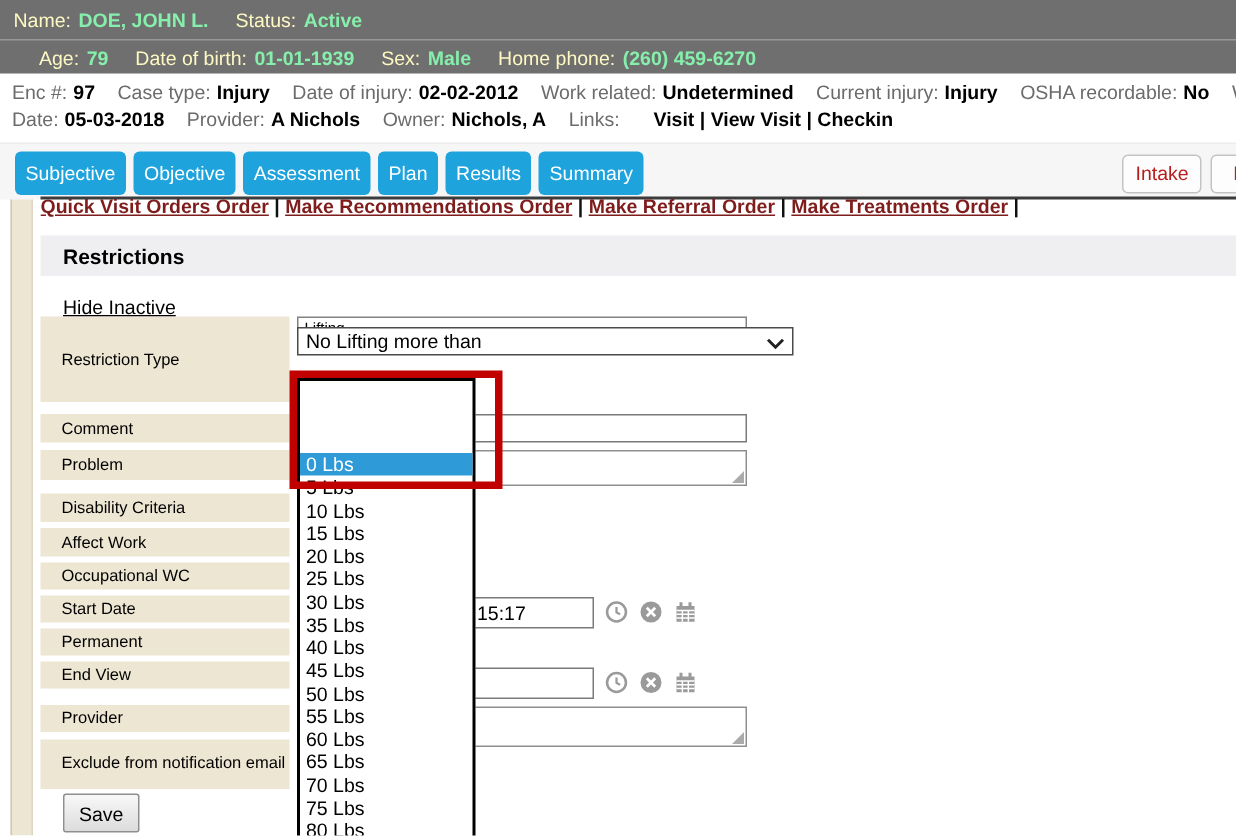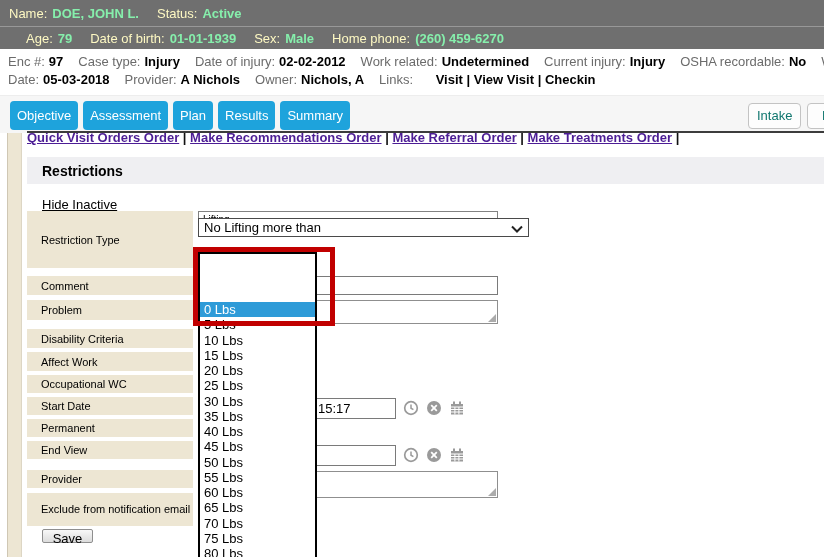--- a/index.html
+++ b/index.html
@@ -21,27 +21,27 @@
   .encline .lbl{color:#6b6b6b;margin-right:4px;}
   .encline .val{color:#000;font-weight:bold;margin-right:15px;}
   .enc-link{color:#000;font-weight:bold;cursor:pointer;}
   .enclinks{font-weight:bold;color:#000;}
 
   
   .tabsrow{left:0;top:95px;width:824px;height:37px;background:#f6f6f6;border-top:1px solid #ededed;}
   .tabs{left:10px;top:101px;display:flex;gap:5px;}
   .tab{height:29px;line-height:29px;padding:0 7px;background:#1ea3dc;color:#fff;border-radius:4px;cursor:pointer;font-size:13px;}
   .hdrbtns{left:748px;top:103px;display:flex;gap:6px;}
-  .hdrbtn{height:24px;line-height:24px;padding:0 8px;background:#fdfdfd;border:1px solid #c3c3c3;border-radius:4px;color:#0f766e;cursor:pointer;min-width:28px;text-align:center;}
+  .hdrbtn{height:24px;line-height:24px;padding:0 8px;background:#fdfdfd;border:1px solid #c3c3c3;border-radius:4px;color:#b91c1c;cursor:pointer;min-width:28px;text-align:center;}
 
   
   .topline{left:27px;top:131px;width:797px;height:2px;background:#3c3c3c;}
   .orderlinks{left:27px;top:132px;width:797px;height:17px;overflow:hidden;font-weight:bold;color:#111;white-space:nowrap;}
   .orderlinks-inner{margin-top:-2px;}
-  .order-link{text-decoration:underline;color:#4c1d95;cursor:pointer;margin-top:16px;}
+  .order-link{text-decoration:underline;color:#7f1d1d;cursor:pointer;margin-top:16px;}
 
   
   .leftstrip{left:7px;top:133px;width:15px;height:424px;background:#ede6d3;border-left:1px solid #cfc7b4;border-right:1px solid #ddd6c4;box-sizing:border-box;}
 
   
   .secbar{left:27px;top:157px;width:797px;height:27px;background:#efeff2;display:flex;align-items:center;padding-left:15px;box-sizing:border-box;font-weight:bold;font-size:14px;}
   .hideinactive{left:42px;top:197px;text-decoration:underline;cursor:pointer;}
 
   
   .cell{left:27px;width:166px;background:#ede6d3;display:flex;align-items:center;padding-left:14px;box-sizing:border-box;font-size:11px;z-index:2;}
@@ -53,21 +53,21 @@
   .grip.green{border-bottom:8px solid #7cb23c;}
   .grip.gray{border-bottom:8px solid #ababab;}
   .sel{left:198px;top:218px;width:331px;height:19px;border:1px solid #4a4a4a;display:flex;align-items:center;padding-left:5px;cursor:pointer;}
   .sel .chev{position:absolute;right:4px;top:3px;}
   .txt-in{position:absolute;border:1px solid #7a7a7a;font-family:inherit;font-size:13px;padding:0 3px;box-sizing:border-box;background:#fff;}
   .lifting-text{padding:2px 4px;font-size:10px;}
   .dticons{display:flex;gap:7px;align-items:center;z-index:6;}
   .dticons svg{cursor:pointer;}
 
   
-  .savebtn{left:42px;top:529px;width:51px;height:14px;background:linear-gradient(#f8f8f8,#dcdcdc);border:1px solid #8e8e8e;border-radius:2px;font-size:13px;font-family:inherit;cursor:pointer;z-index:2;}
+  .savebtn{left:42px;top:529px;width:51px;height:26px;background:linear-gradient(#f8f8f8,#dcdcdc);border:1px solid #8e8e8e;border-radius:2px;font-size:13px;font-family:inherit;cursor:pointer;z-index:2;}
 
   
   .dropdown{left:198px;top:252px;width:119px;border:2px solid #000;background:#fff;z-index:20;box-sizing:border-box;}
   .opt{height:15.25px;line-height:15.25px;padding-left:4px;font-size:13px;cursor:pointer;white-space:nowrap;}
   .opt.selected{background:#2e9bd8;color:#fff;margin-top:48px;}
 
   
   .redbox{left:193px;top:247px;width:142px;height:79px;border:5px solid #c10000;z-index:30;box-sizing:border-box;pointer-events:none;}
 </style>
 </head>
@@ -96,20 +96,21 @@
     
   <span><span class="lbl">Date:</span><span class="val">05-03-2018</span></span><span><span class="lbl">Provider:</span><span class="val">A Nichols</span></span><span><span class="lbl">Owner:</span><span class="val">Nichols, A</span></span><span><span class="lbl">Links:</span><span class="val"></span></span></span><span class="enclinks">
     
   <span class="enc-link">Visit</span> | <span class="enc-link">View Visit</span> | <span class="enc-link">Checkin</span></span>
 </div>
 
 <div class="abs tabsrow"></div>
 
 <div class="abs tabs">
 
+<div class="tab">Subjective</div>
     <div class="tab">Objective</div>
     <div class="tab">Assessment</div>
     <div class="tab">Plan</div>
     <div class="tab">Results</div>
     <div class="tab">Summary</div>
   </div>
 
 <div class="abs hdrbtns">
 
 <div class="hdrbtn">Intake</div>

